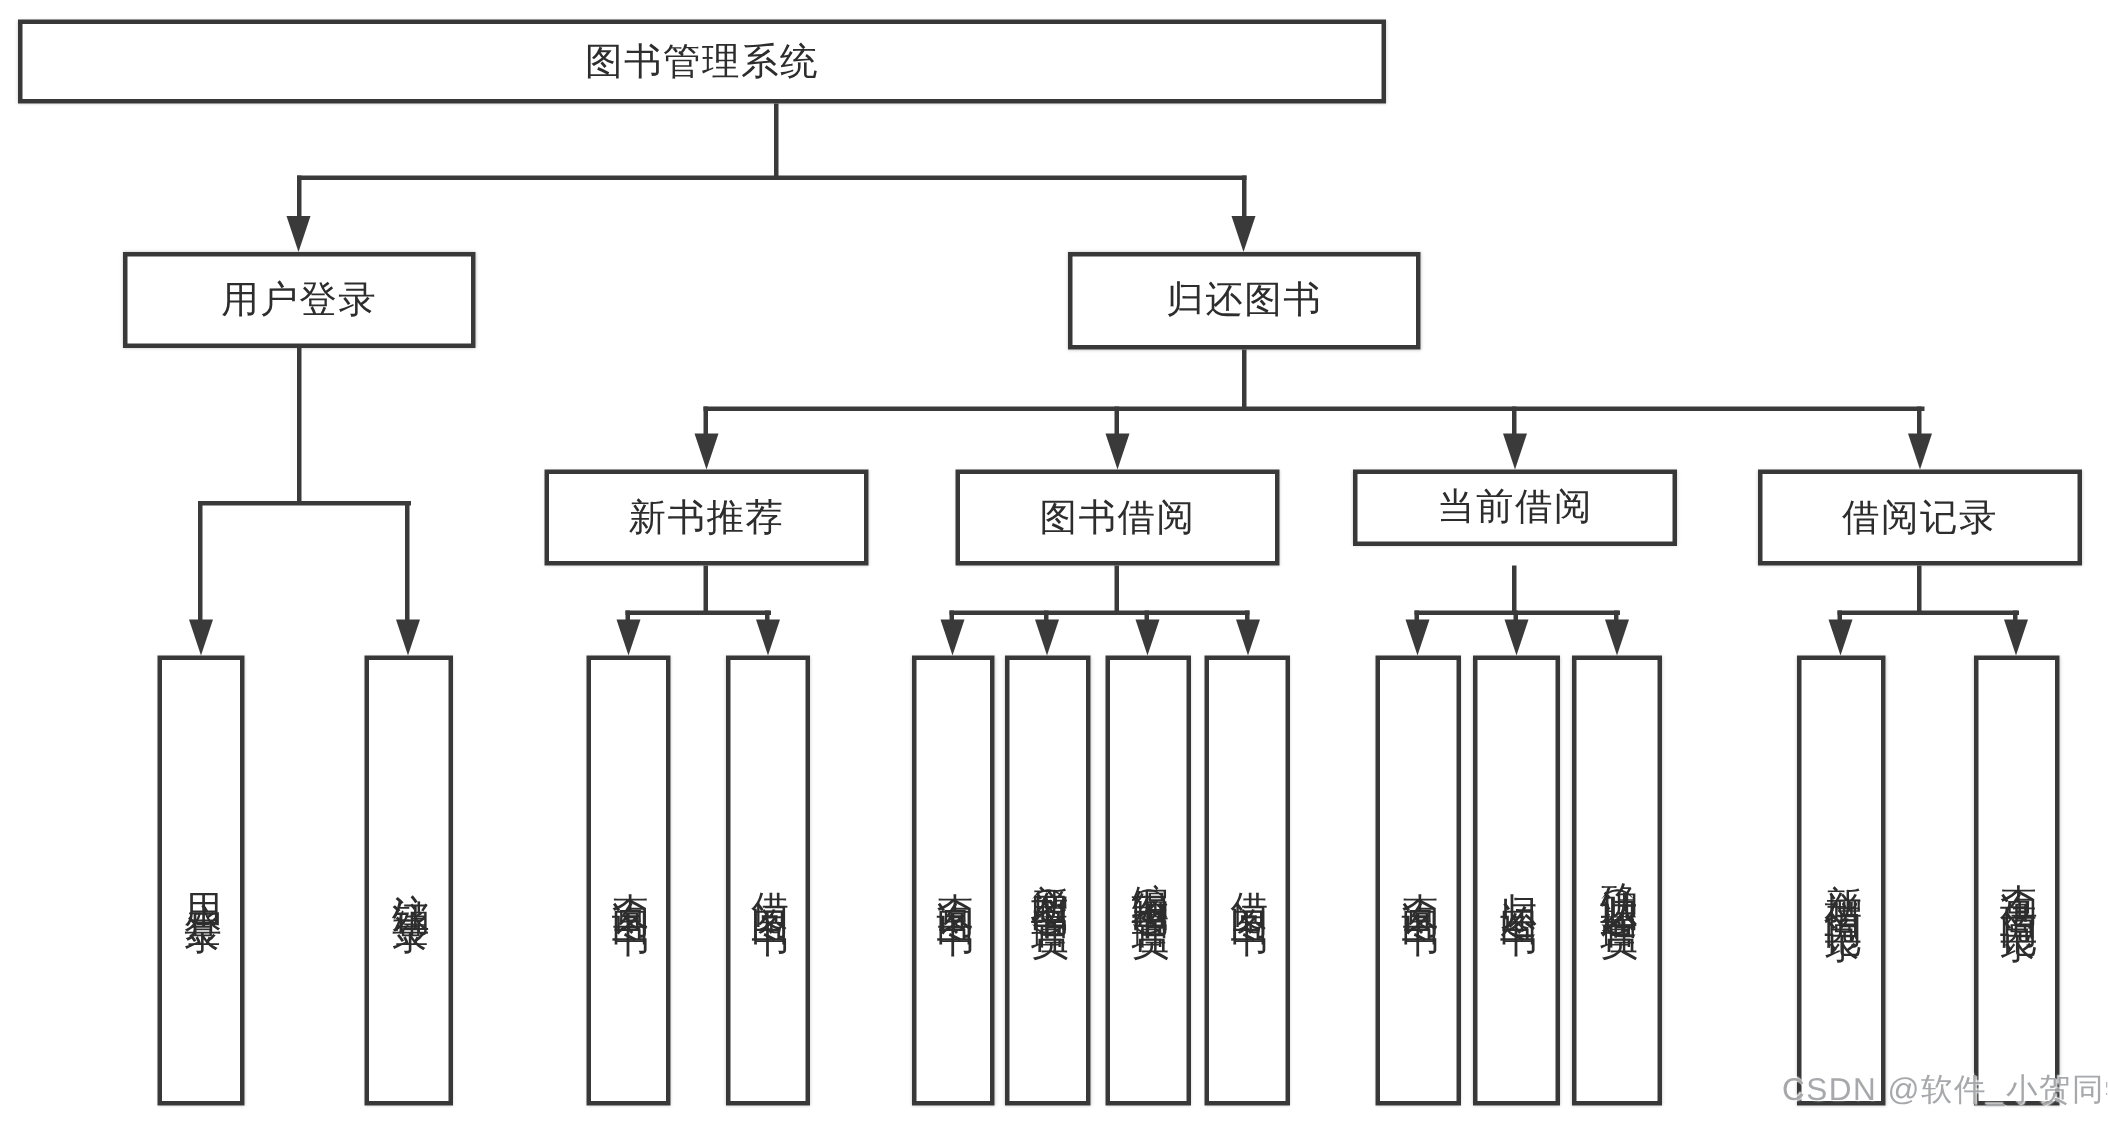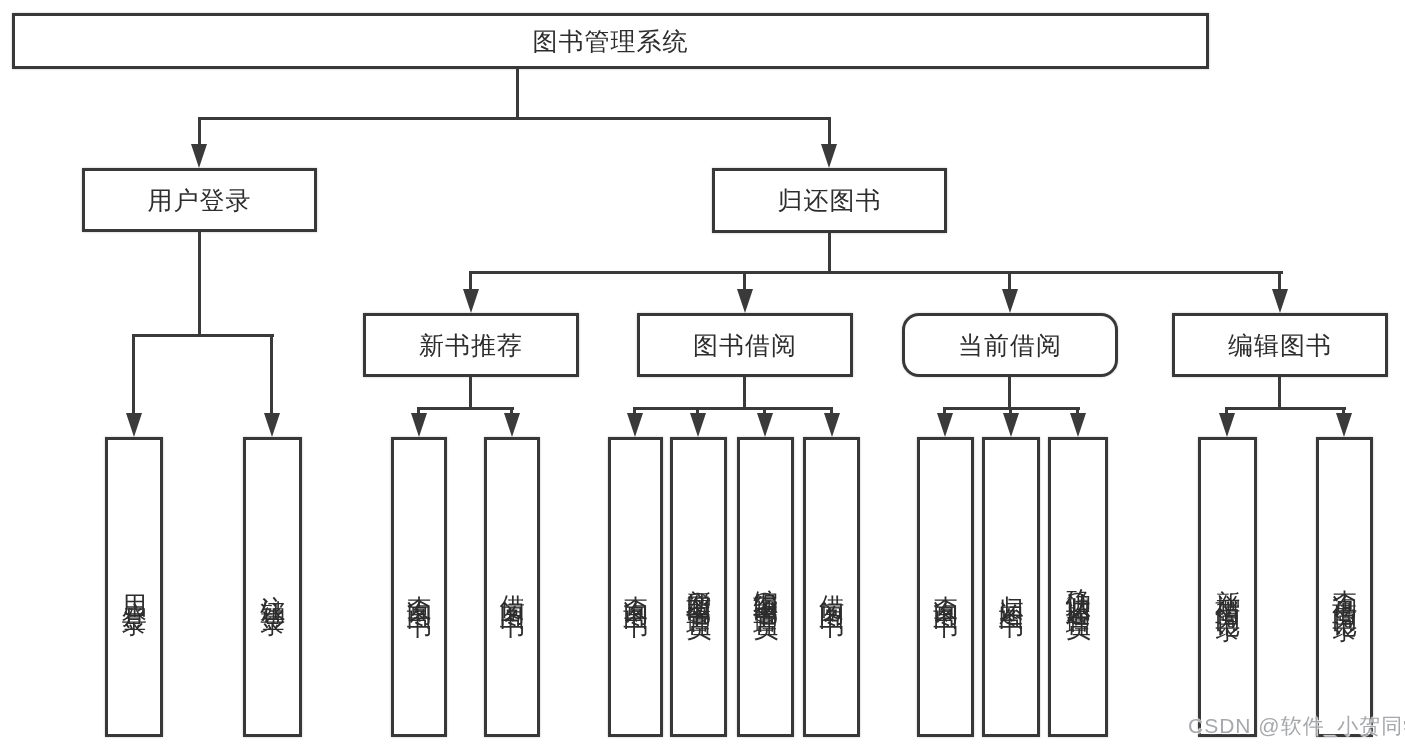--- a/index.html
+++ b/index.html
@@ -54,42 +54,42 @@
     text-shadow:1px 1px 1px rgba(255,255,255,0.9), -1px -1px 1px rgba(255,255,255,0.9);
     white-space:nowrap;
     z-index:20;
   }
 </style>
 </head>
 <body>
 
 <div id="canvas">
 
-  <div class="box" style="left:12px;top:13px;width:1197px;height:56px;">
+  <div class="box" style="left:12px;top:13px;width:912px;height:56px;">
     <span class="hlabel">图书管理系统</span>
   </div>
 
   <div class="box" style="left:82px;top:168px;width:235px;height:64px;">
     <span class="hlabel">用户登录</span>
   </div>
   <div class="box" style="left:712px;top:168px;width:235px;height:65px;">
     <span class="hlabel">归还图书</span>
   </div>
 
   <div class="box" style="left:363px;top:313px;width:216px;height:64px;">
     <span class="hlabel">新书推荐</span>
   </div>
   <div class="box" style="left:637px;top:313px;width:216px;height:64px;">
     <span class="hlabel">图书借阅</span>
   </div>
-  <div class="box" style="left:902px;top:313px;width:216px;height:64px;border-radius:17px;">
+  <div class="box" style="left:902px;top:313px;width:216px;height:51px;">
     <span class="hlabel">当前借阅</span>
   </div>
   <div class="box" style="left:1172px;top:313px;width:216px;height:64px;">
-    <span class="hlabel">编辑图书</span>
+    <span class="hlabel">借阅记录</span>
   </div>
 
   <div class="box" style="left:105px;top:437px;width:58px;height:300px;">
     <span class="vtext">用户登录</span>
   </div>
   <div class="box" style="left:243px;top:437px;width:59px;height:300px;">
     <span class="vtext">注销登录</span>
   </div>
 
   <div class="box" style="left:391px;top:437px;width:56px;height:300px;">

